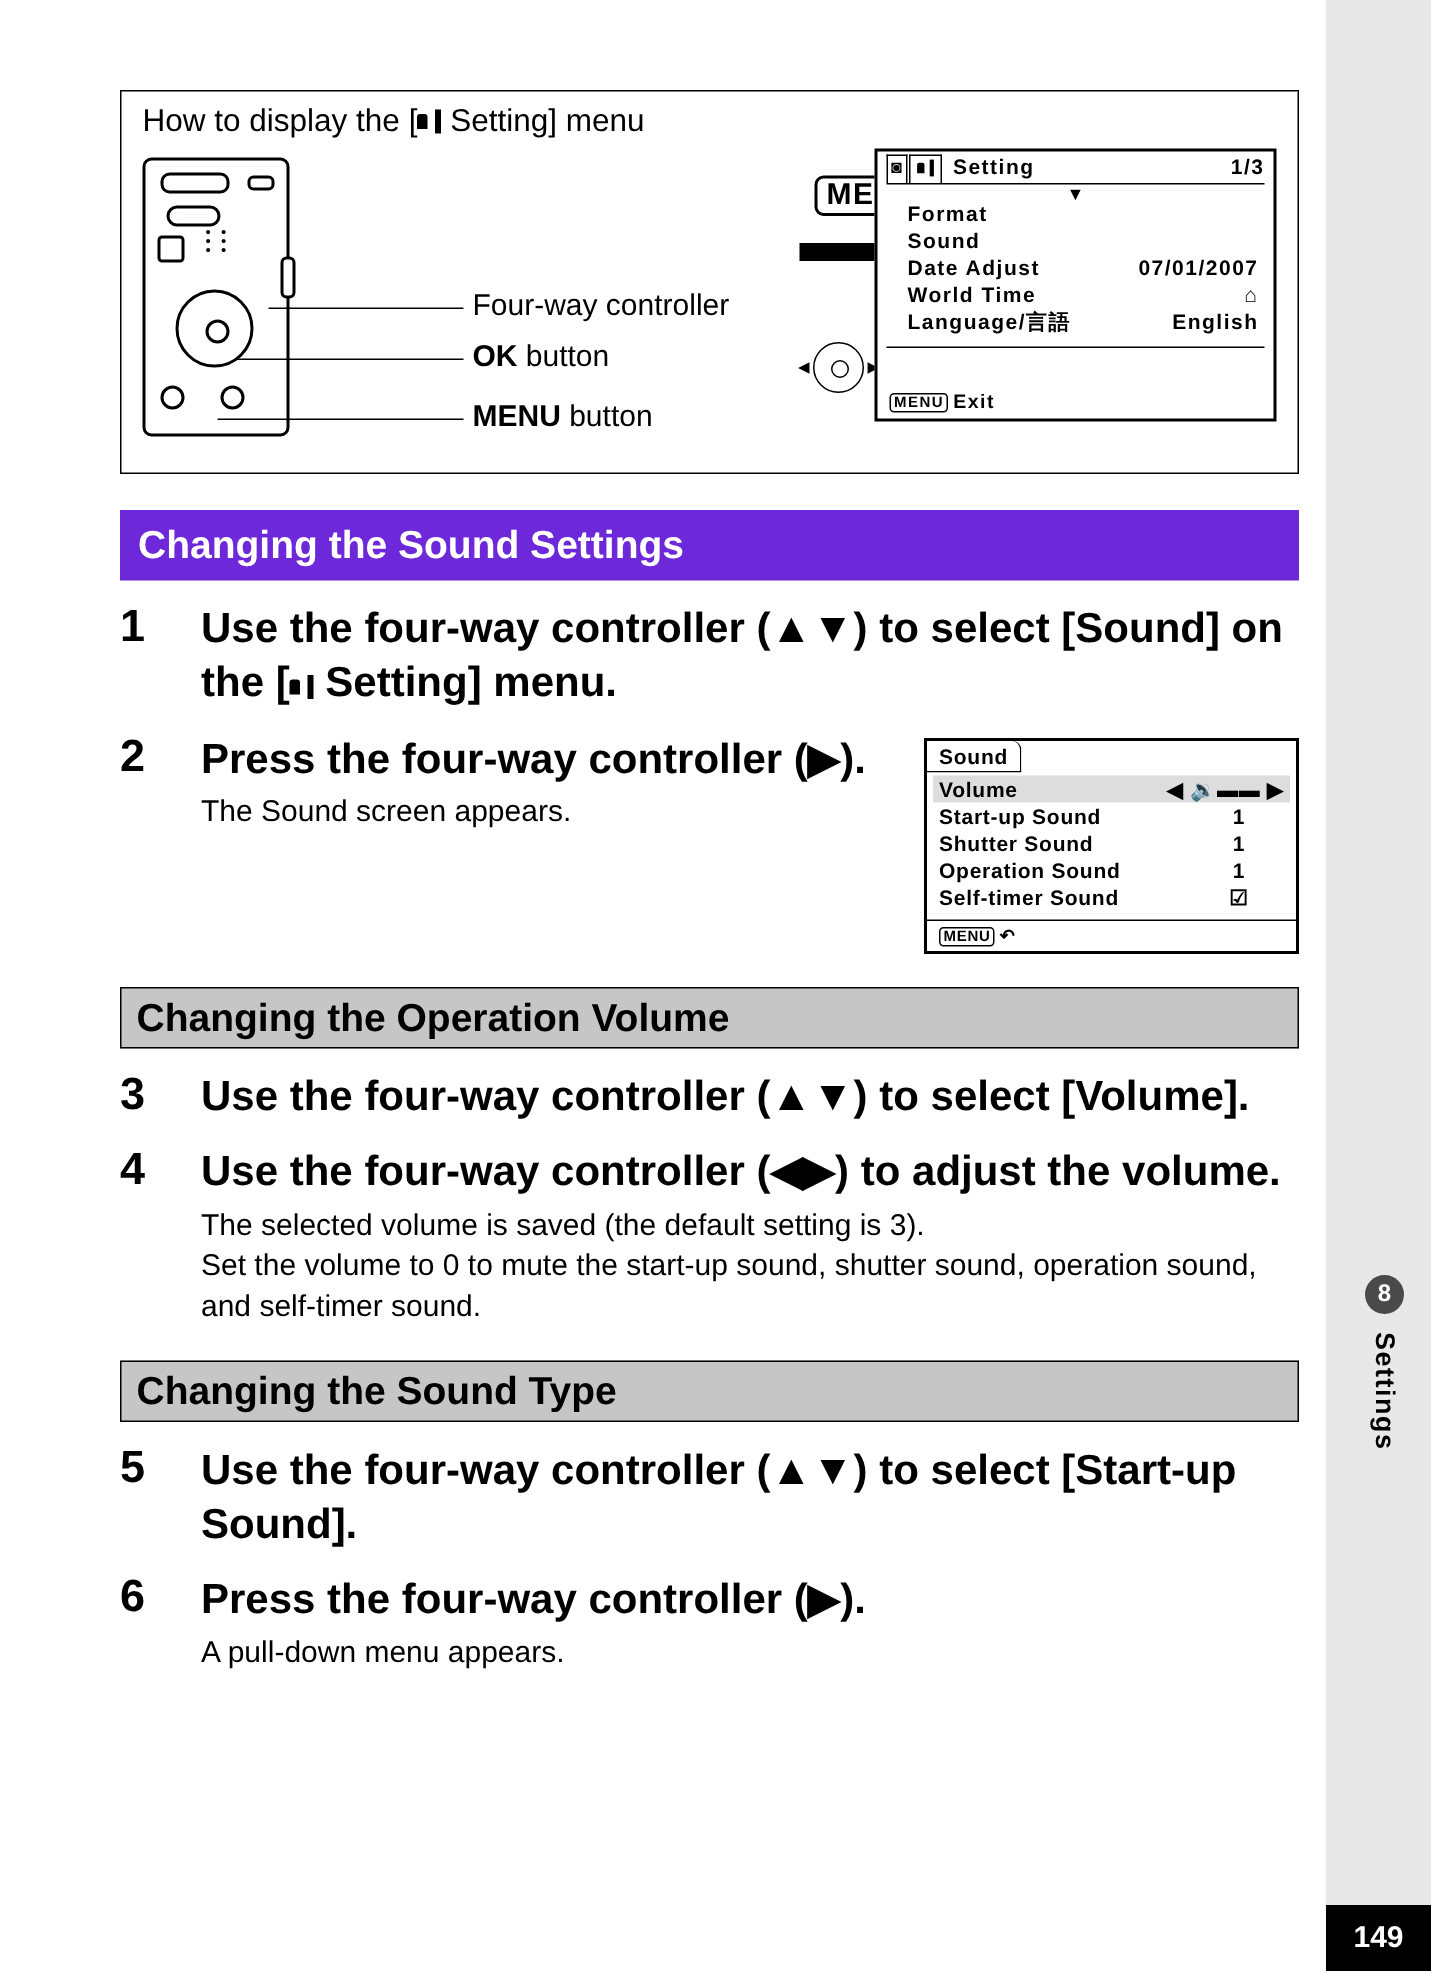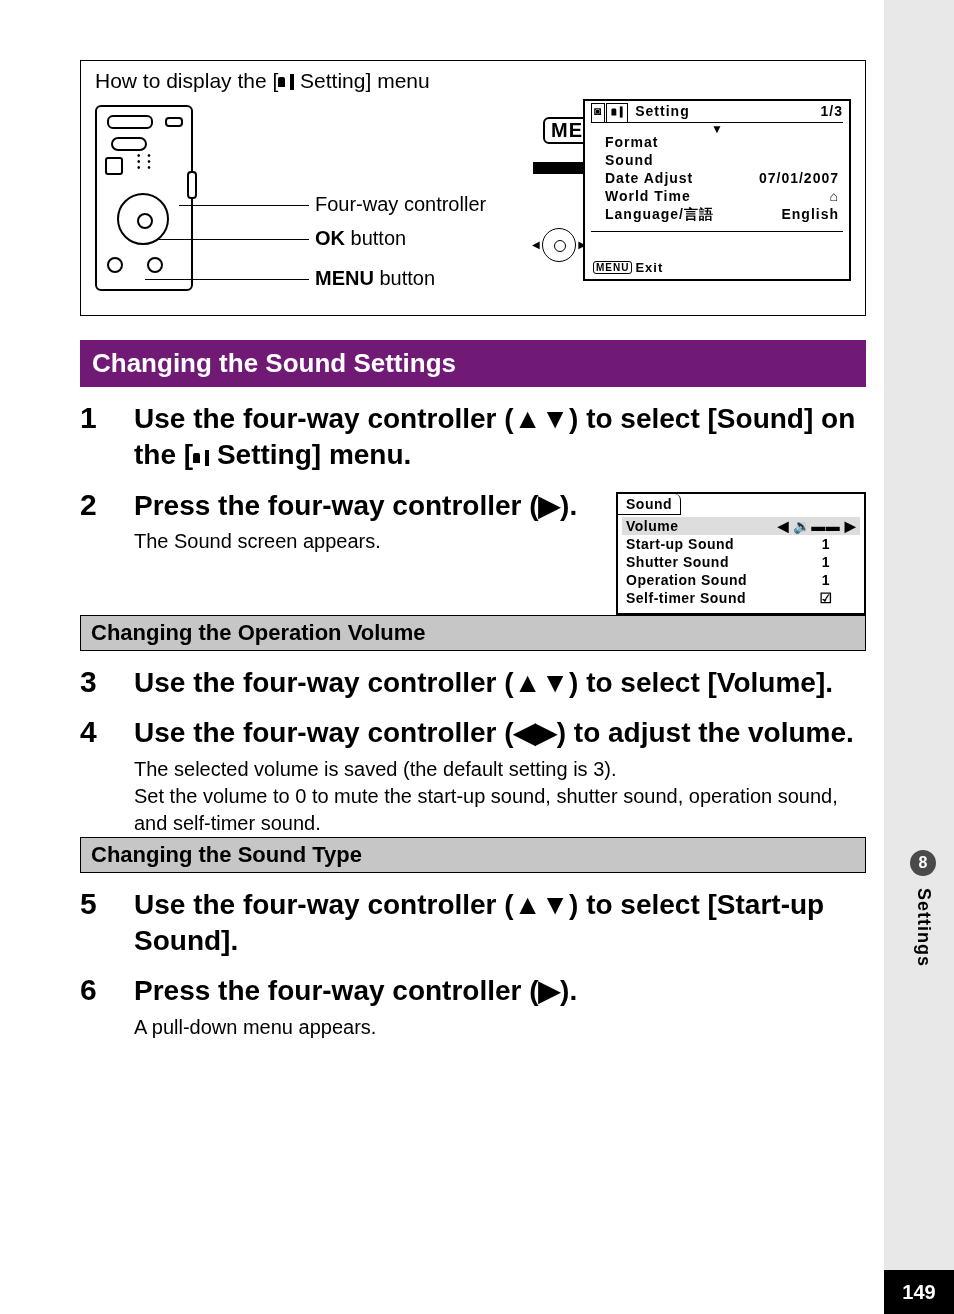--- a/index.html
+++ b/index.html
@@ -157,36 +157,36 @@
   
   .wrench-icon {
     display:inline-block; width:16px; height:16px;
     vertical-align:-2px;
     position:relative;
   }
   .wrench-icon::before{content:"";position:absolute;left:0;top:3px;width:7px;height:10px;background:#000;border-radius:2px 2px 0 0;}
   .wrench-icon::after{content:"";position:absolute;right:0;top:0;width:4px;height:16px;background:#000;}
   
   .section-hdr {
-    background:#701a75; color:#fff;
+    background:#6d28d9; color:#fff;
     font-size:26px; font-weight:bold;
     padding:8px 12px; margin-top:24px;
   }
   .body-text { font-size:22px; margin-top:14px; line-height:1.35; }
   
   .step { display:flex; margin-top:14px; }
   .step .num { font-size:30px; font-weight:bold; width:54px; flex-shrink:0; }
   .step .txt { flex:1; }
   .step .main { font-size:28px; font-weight:bold; line-height:1.3; }
   .step .sub { font-size:20px; margin-top:4px; line-height:1.35; }
   
   .sub-hdr {
     border:1px solid #000; background:#c6c6c6;
-    font-size:22px; font-weight:bold;
-    padding:4px 10px; 
+    font-size:26px; font-weight:bold;
+    padding:4px 10px; margin-top:22px;
   }
   
   .sound-lcd {
     float:right; width:250px;
     border:2px solid #000; margin-left:12px; margin-top:4px;
     font-size:14px; font-weight:bold; letter-spacing:0.5px;
   }
   .sound-lcd .tab { border-bottom:1px solid #000; display:inline-block; padding:2px 8px; border-right:1px solid #000; border-top-right-radius:6px;}
   .sound-lcd .rows { padding:2px 8px 6px 8px; }
   .slr { display:flex; padding:1px 0;}
@@ -314,20 +314,21 @@
             </div>
           <div class="slr">
               <span>Operation Sound</span>
               <span class="sv">1</span>
             </div>
           <div class="slr">
               <span>Self-timer Sound</span>
               <span class="sv">☑</span>
             </div>
         </div>
+        <div class="bot"><span class="mini-menu">MENU</span><span>↶</span></div>
       </div>
       <div class="main">
         <span>Press the four-way controller (</span><span>▶</span><span>).</span>
       </div>
       <div class="sub">The Sound screen appears.</div>
     </div>
   </div>
 
   <div style="clear:both"></div>
 

